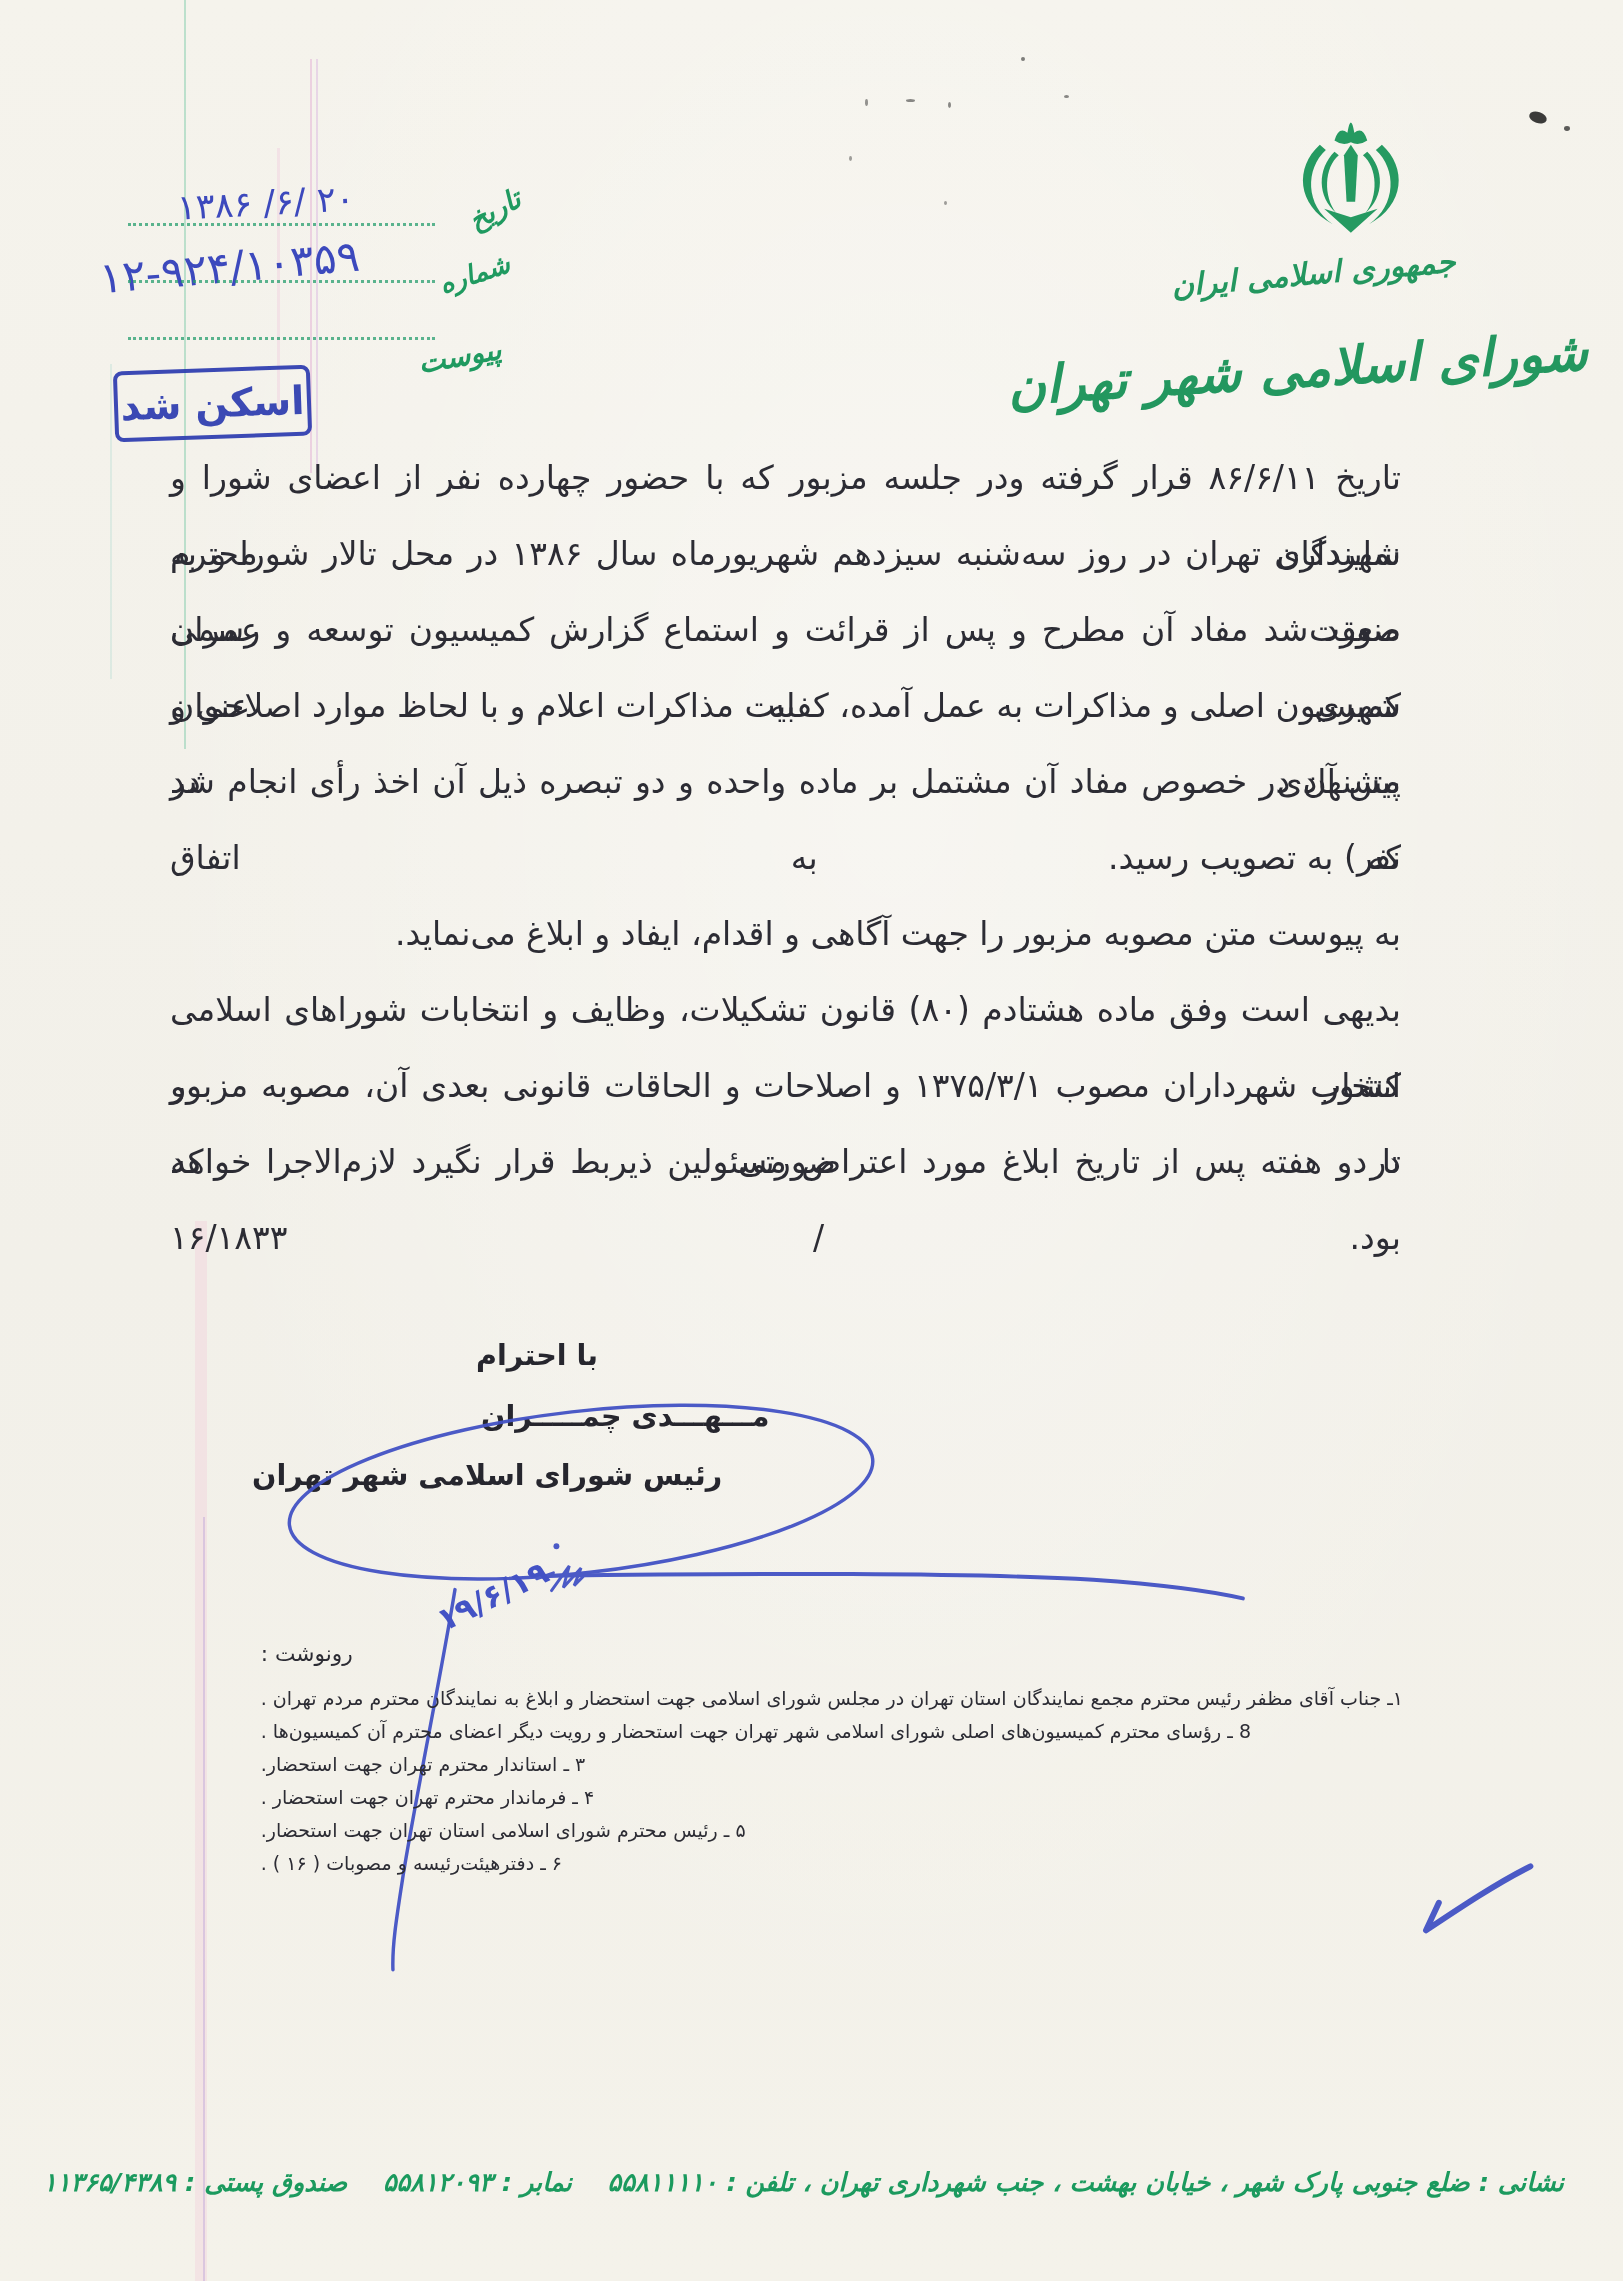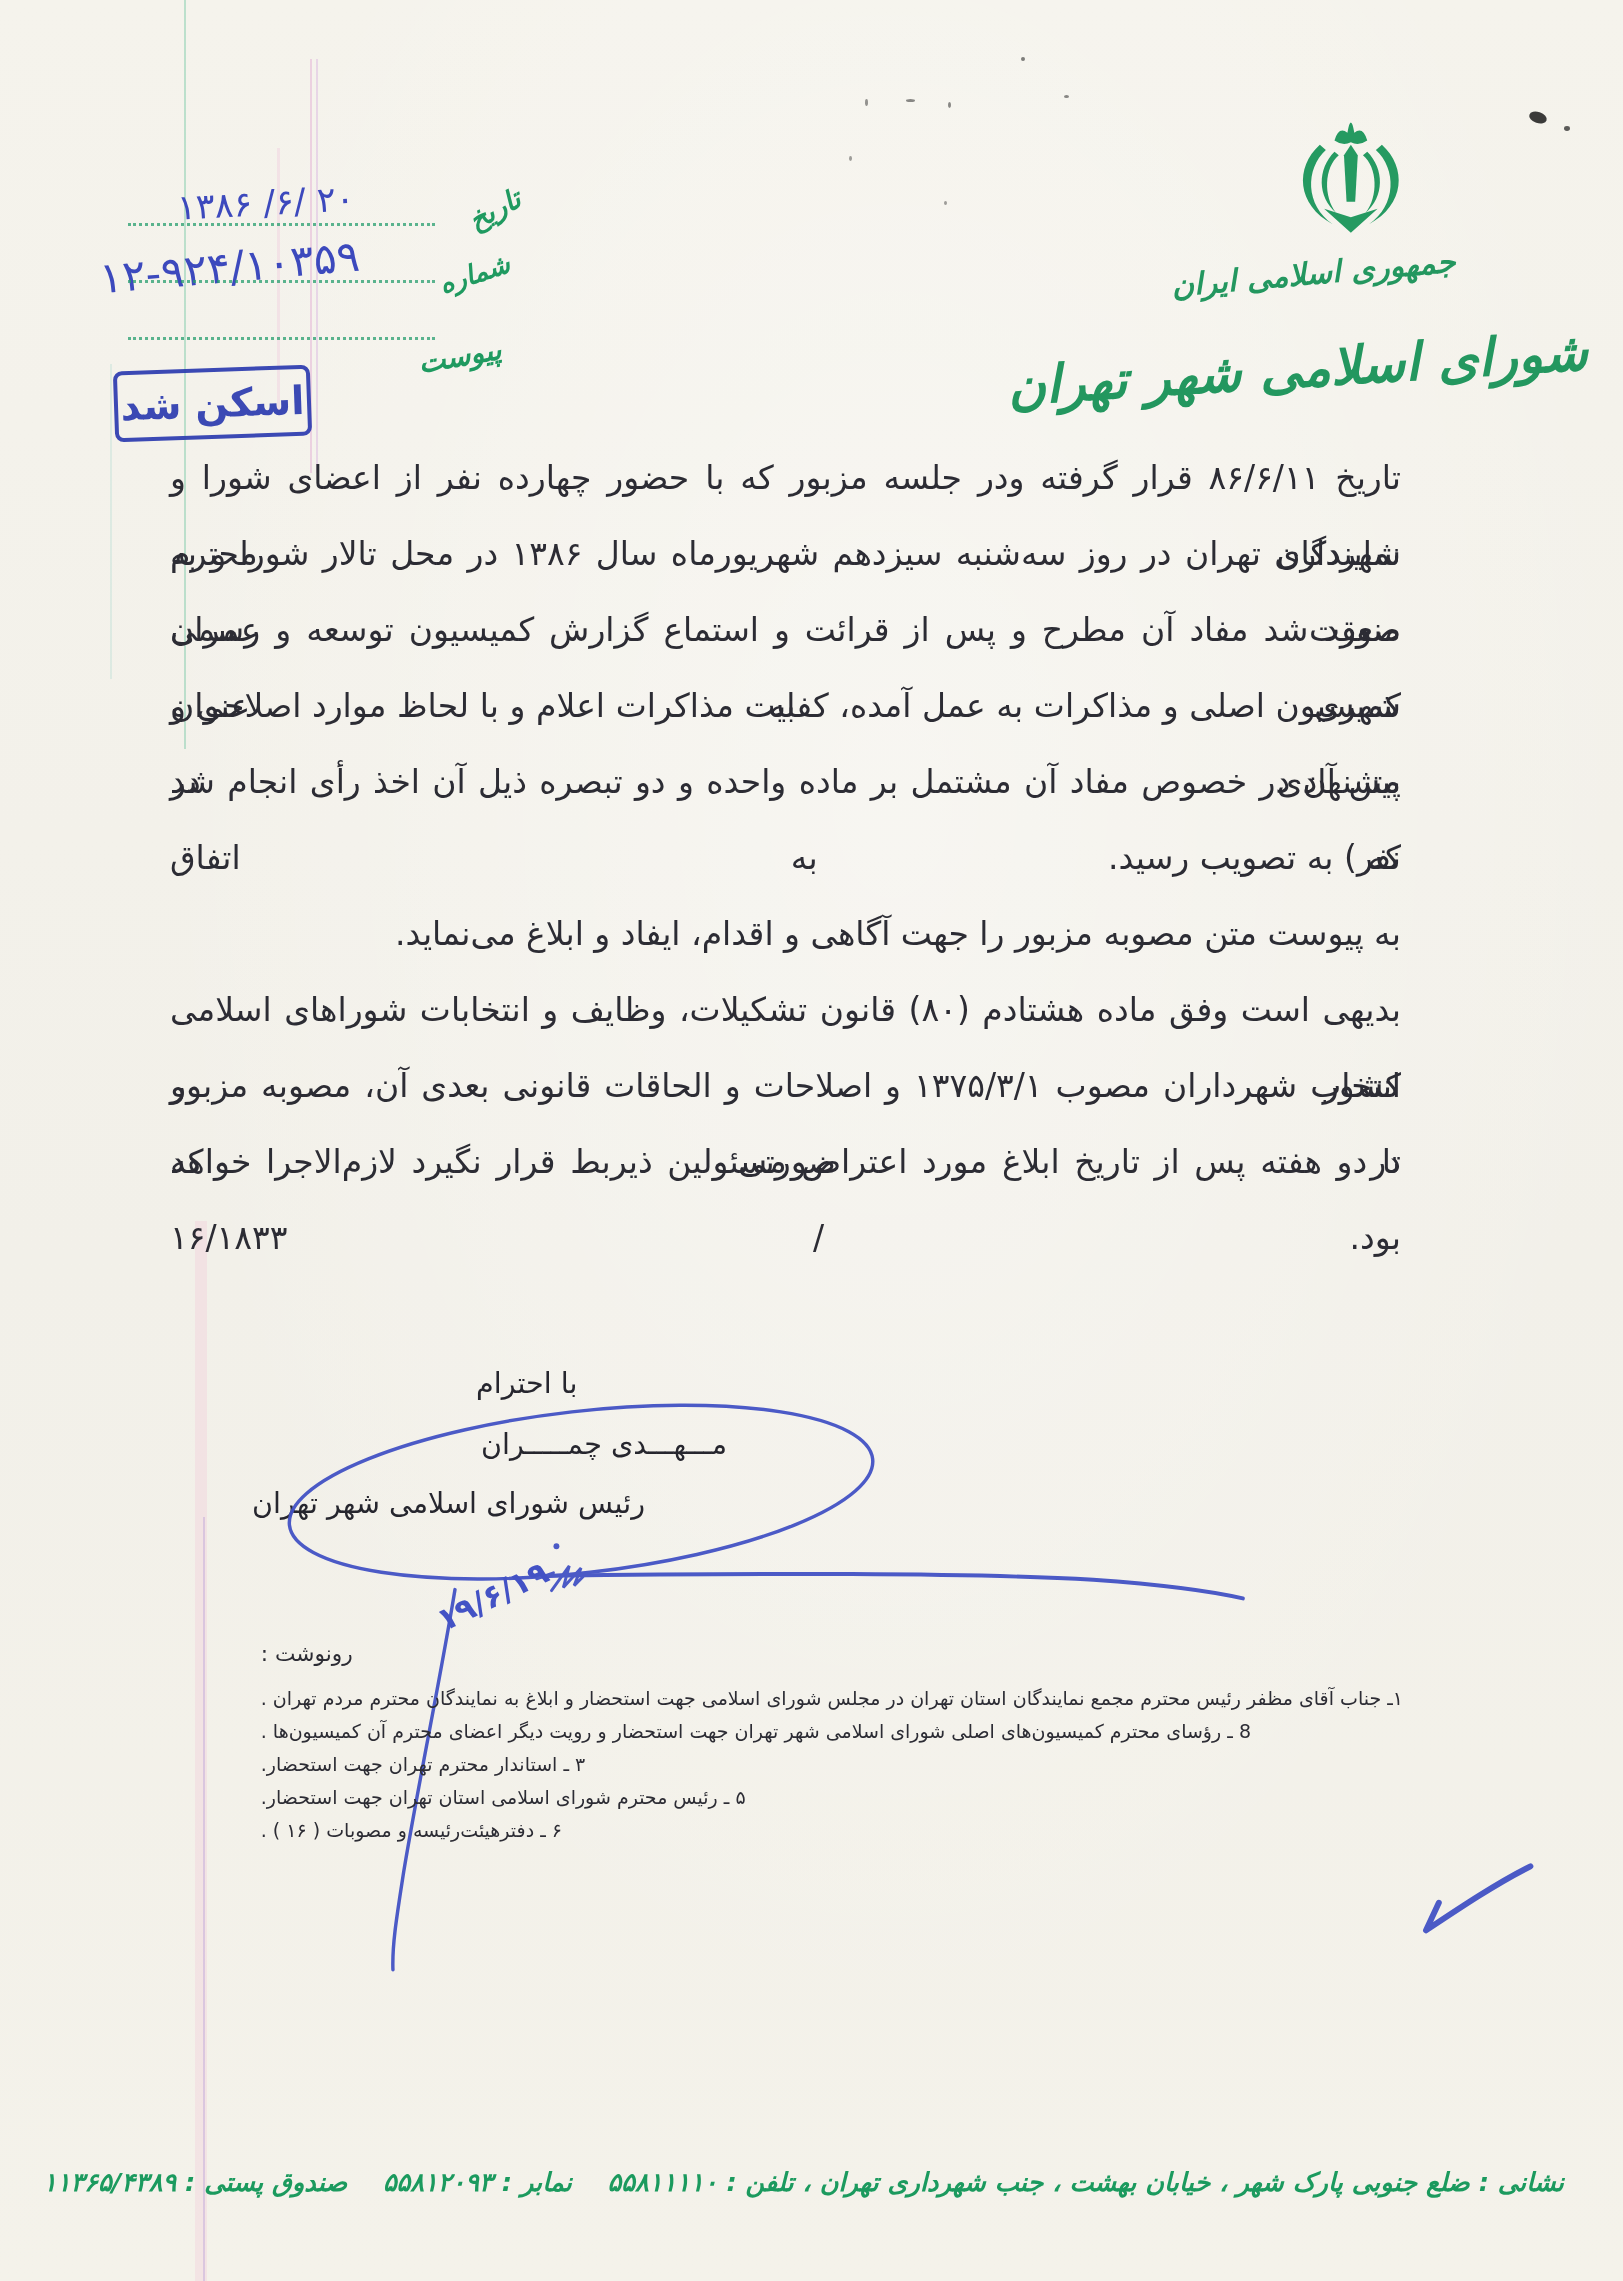--- a/index.html
+++ b/index.html
@@ -47,21 +47,21 @@
     opacity:.93;
   }
   
   .body-block{position:absolute; left:170px; top:440px; width:1231px;}
   .bl{
     direction:rtl; font-size:33px; color:#2c2c34; height:76px; line-height:76px;
     text-align:justify; text-align-last:justify; letter-spacing:0.2px;
   }
   .bl.short{text-align:right; text-align-last:right; white-space:nowrap;}
   
-  .sig{position:absolute; font-weight:normal; color:#26262e; white-space:nowrap; direction:rtl;margin-top:28px;}
+  .sig{position:absolute; font-weight:bold; color:#26262e; white-space:nowrap; direction:rtl;}
   .scribble{
     position:absolute; left:433px; top:1578px; color:#4352c5; font-weight:bold;
     font-size:31.5px; transform:rotate(-26deg); direction:ltr; unicode-bidi:bidi-override;
     white-space:nowrap;
   }
   
   .cc{position:absolute; right:220px; top:1641px; direction:rtl; text-align:left; color:#2c2c34;}
   .cc-head{font-size:21.7px; margin-bottom:15.8px;}
   .cc-item{font-size:19px; line-height:33px; white-space:nowrap;}
   
@@ -155,20 +155,21 @@
     <path stroke-width="6" d="M1448,1960 L1461,1932 M1448,1960 C1484,1936 1520,1912 1554,1895"></path>
   </svg>
 
   <div class="scribble">۱۹/۶/۱۹</div>
 
   <div class="cc">
     <div class="cc-head">رونوشت :</div>
     <div class="cc-item">۱ـ جناب آقای مظفر رئیس محترم مجمع نمایندگان استان تهران در مجلس شورای اسلامی جهت استحضار و ابلاغ به نمایندگان محترم مردم تهران .</div>
     <div class="cc-item">8 ـ رؤسای محترم کمیسیون‌های اصلی شورای اسلامی شهر تهران  جهت استحضار و رویت دیگر اعضای محترم آن کمیسیون‌ها .</div>
     <div class="cc-item">۳ ـ استاندار محترم تهران جهت استحضار.</div>
+    <div class="cc-item">۴ ـ فرماندار محترم تهران  جهت استحضار .</div>
     <div class="cc-item">۵ ـ رئیس محترم شورای اسلامی استان تهران جهت استحضار.</div>
     <div class="cc-item">۶ ـ دفترهیئت‌رئیسه و مصوبات ( ۱۶ ) .</div>
   </div>
 
   <div class="footer">نشانی : ضلع جنوبی پارک شهر ، خیابان بهشت ، جنب شهرداری تهران ، تلفن : ۵۵۸۱۱۱۱۰ &nbsp;&nbsp; نمابر : ۵۵۸۱۲۰۹۳ &nbsp;&nbsp; صندوق پستی : ۱۱۳۶۵/۴۳۸۹</div>
 
 </div>
 
 
 </body></html>

